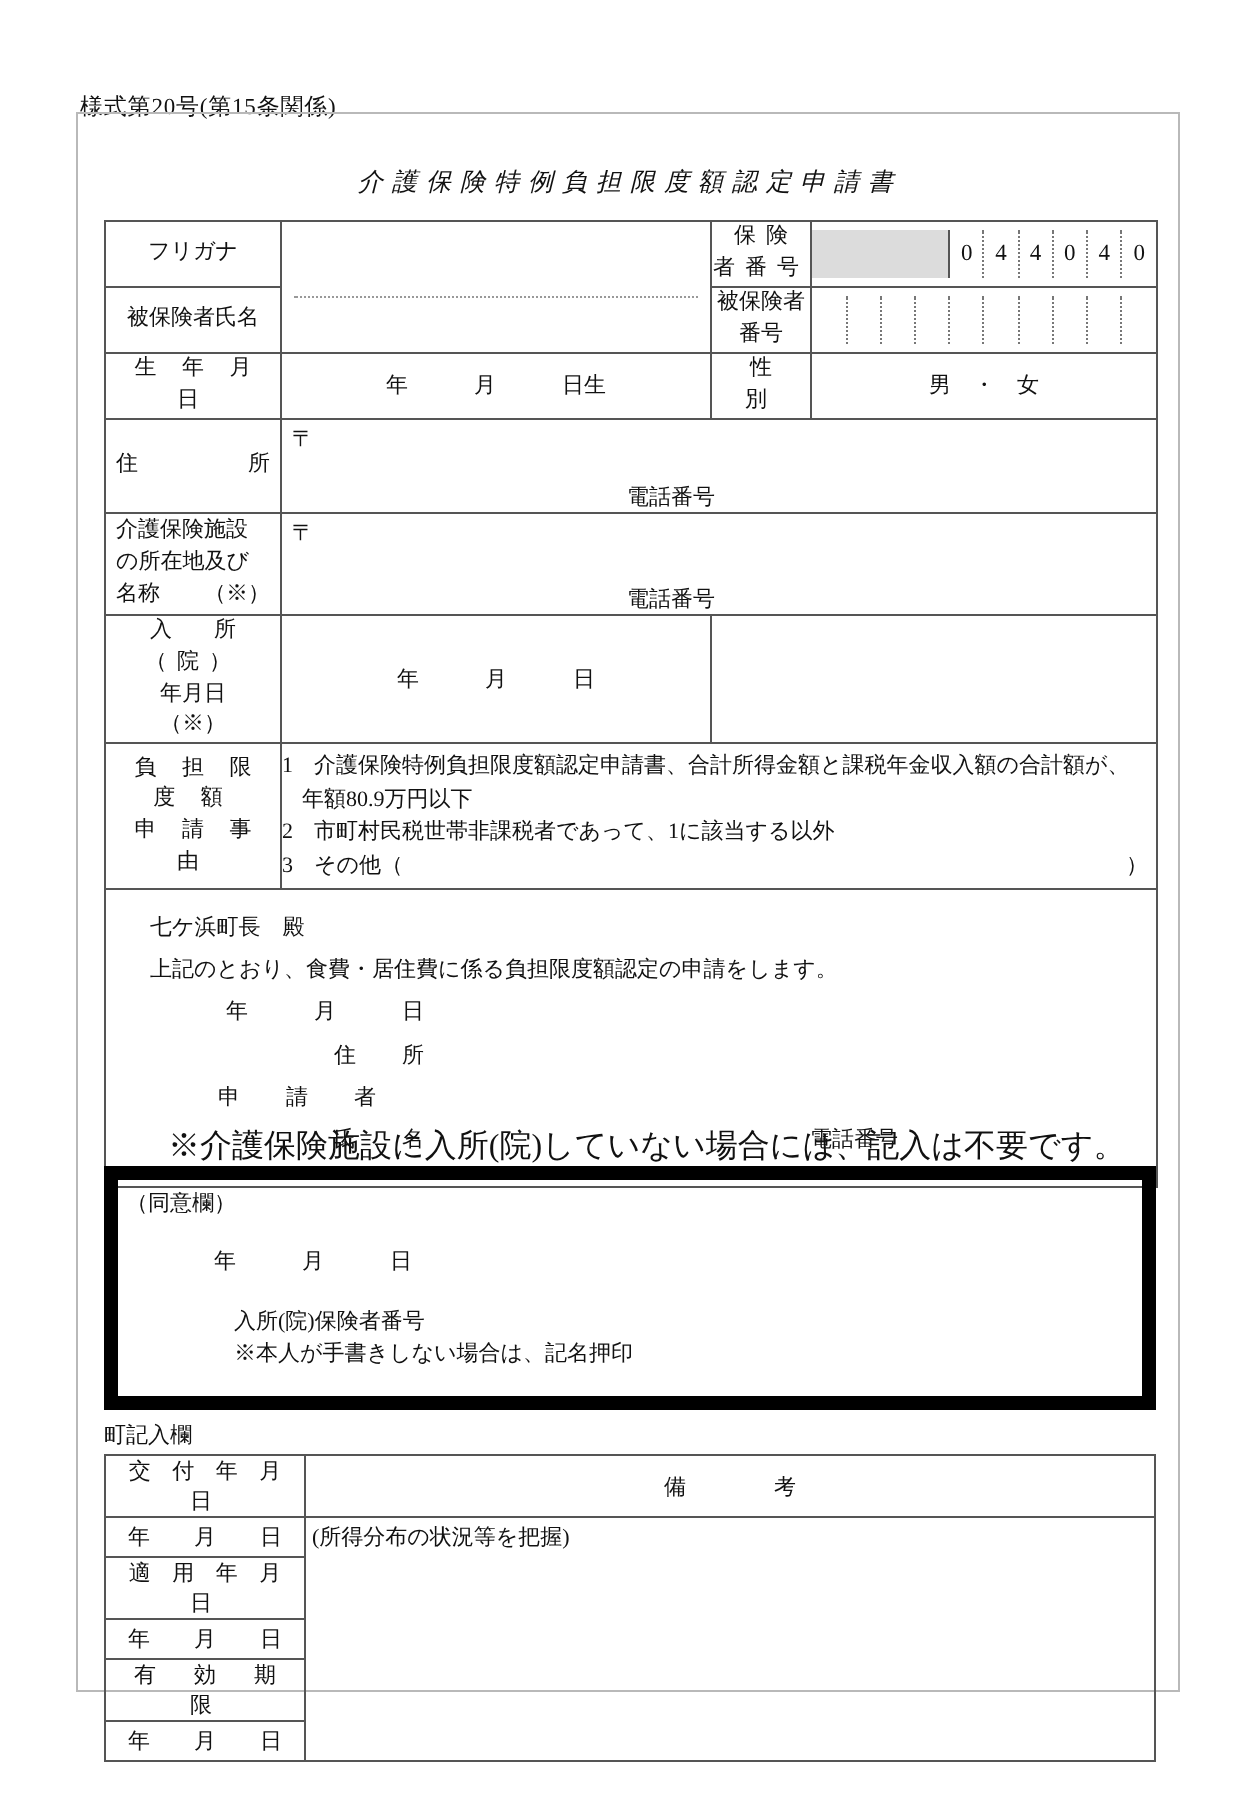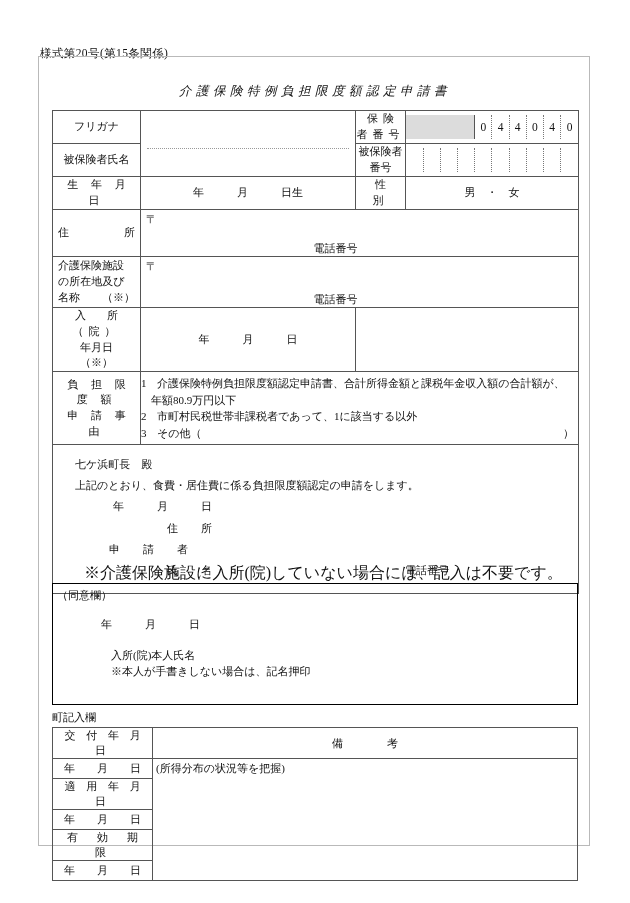--- a/index.html
+++ b/index.html
@@ -140,21 +140,21 @@
     left: 52px; top: 563px;
     font-size: 16px;
     white-space: nowrap;
     padding-left: 32px;
   }
   
   .consent-box {
     position: absolute;
     left: 52px; top: 583px;
     width: 526px; height: 122px;
-    border: 1px solid #000000;
+    border: 7px solid #000000;
     box-sizing: border-box;
     font-size: 11px;
   }
   .consent-title { padding: 4px 0 0 4px; }
   .consent-body { padding: 2px 8px 0 8px; line-height: 1.55; text-indent: 18px; }
   .consent-date { padding: 14px 0 0 48px; letter-spacing: 0; }
   .consent-sig { padding: 16px 0 0 58px; line-height: 1.45; }
 
   .town-label {
     position: absolute;
@@ -331,21 +331,21 @@
       </tr>
     </tbody>
   </table>
 
   <div class="note-line">※介護保険施設に入所(院)していない場合には、記入は不要です。</div>
 
   <div class="consent-box">
     <div class="consent-title">（同意欄）</div>
     <div class="consent-date">年　　　月　　　日</div>
     <div class="consent-sig">
-      <div>入所(院)本人氏名</div>
+      <div>入所(院)保険者番号</div>
       <div>※本人が手書きしない場合は、記名押印</div>
     </div>
   </div>
 
   <div class="town-label">町記入欄</div>
 
   <table class="bottom-table">
     <colgroup>
       <col style="width:100px">
       <col>

